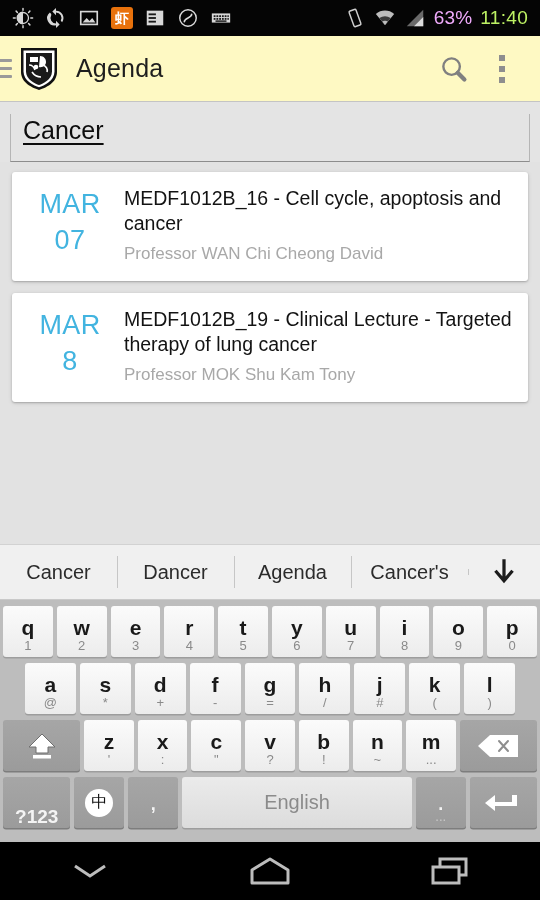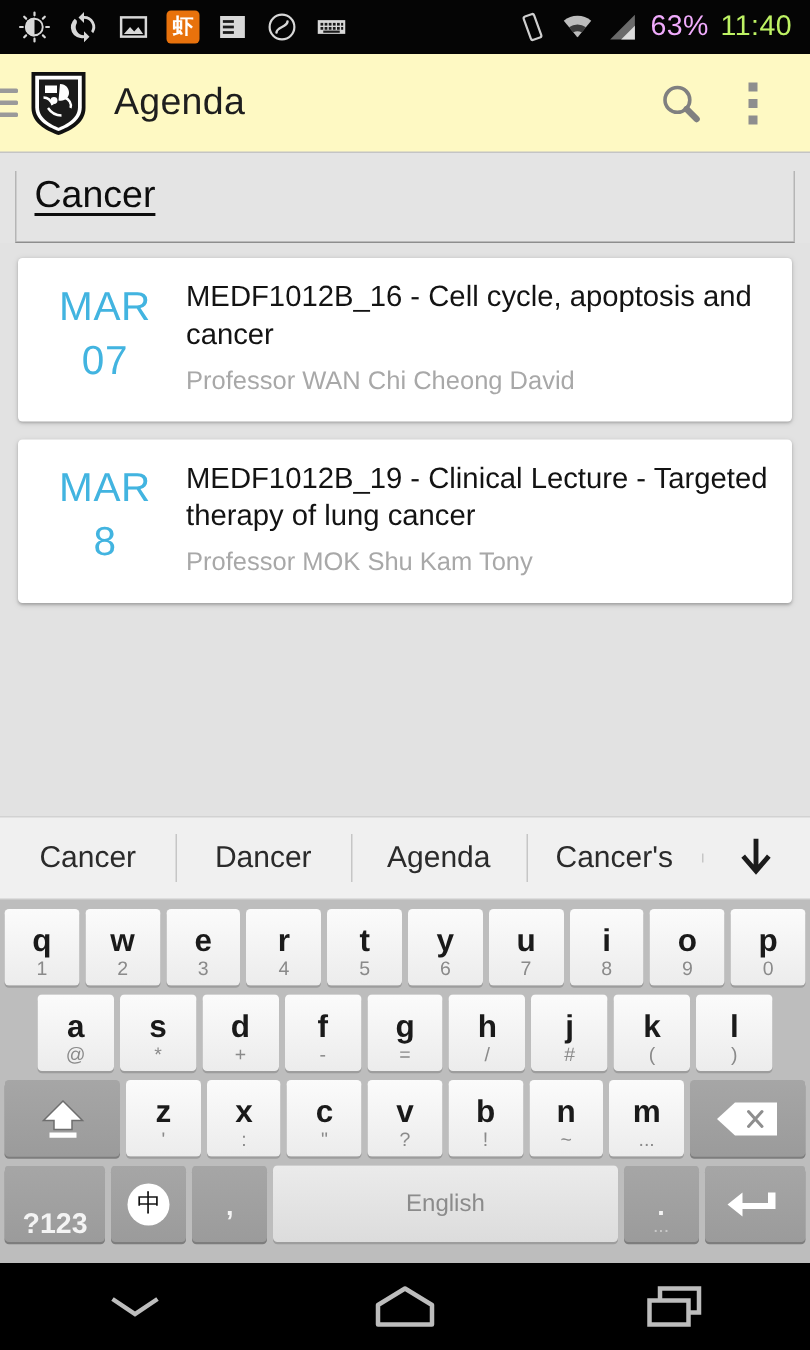--- a/index.html
+++ b/index.html
@@ -106,21 +106,21 @@
   }
   .key.dark {
     background-image:linear-gradient(#a6a6a6,#9b9b9b);
     box-shadow:0 1.5px 0 #7d7d7d;
   }
   .key.dark .main { color:#f4f4f4; }
   .key.space {
     background-image:linear-gradient(#ebebeb,#dcdcdc);
     flex:4.6;
   }
-  .key.space .main { color:#8b8b8b; font-weight:normal; font-size:16px; margin-top:0; }
+  .key.space .main { color:#8b8b8b; font-weight:normal; font-size:20px; margin-top:0; }
   .row2 { padding:0 22px; }
   .k-shift { flex:1.55; }
   .k-del   { flex:1.55; }
   .k-sym   { flex:1.35;align-items:flex-end; }
   .k-lang  { flex:1.0; }
   .k-comma { flex:1.0; }
   .k-dot   { flex:1.0; }
   .k-enter { flex:1.35; }
   .k-lang .globe {
     width:28px; height:28px; border-radius:50%; background:#fff;

